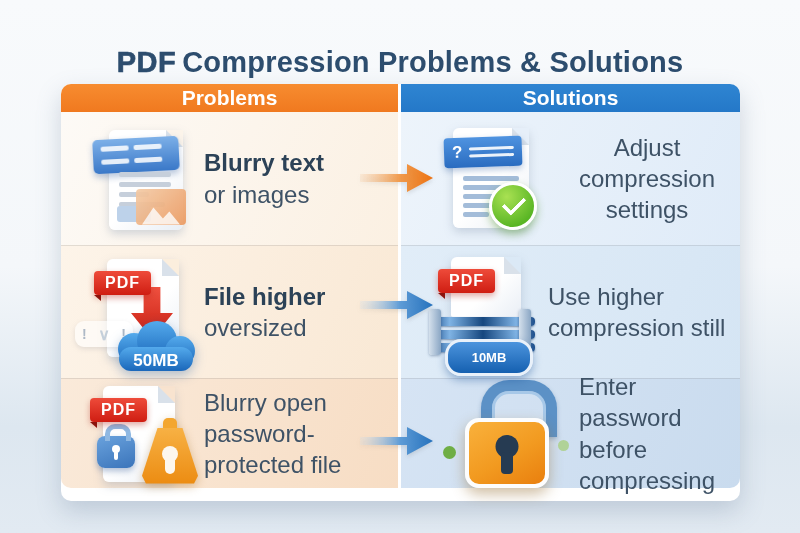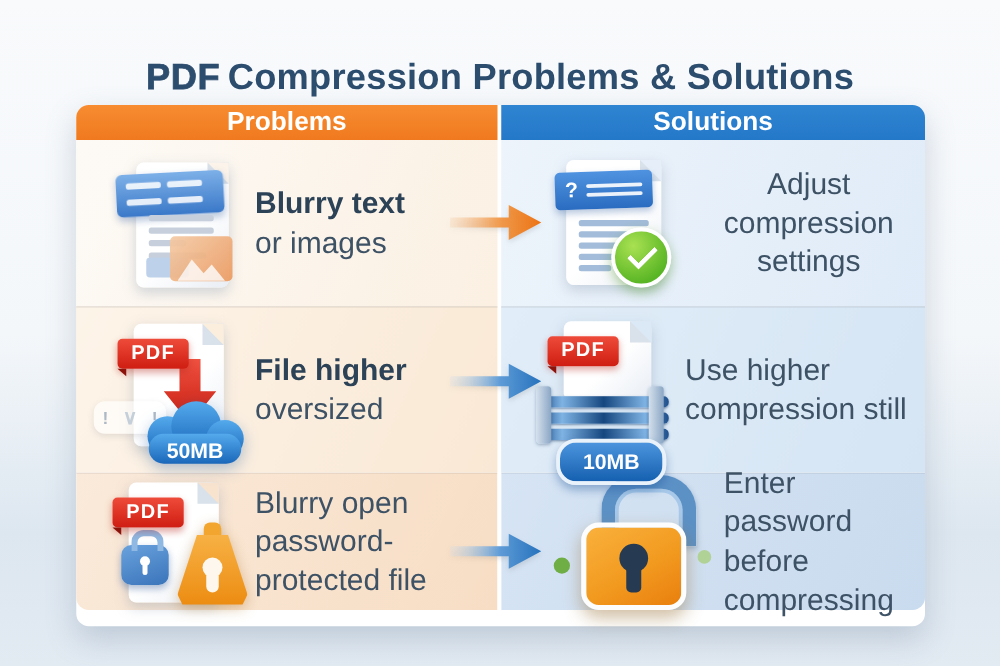--- a/index.html
+++ b/index.html
@@ -98,23 +98,23 @@
   
   .i-comp .page{left:22px;top:2px;width:70px;height:60px;border-radius:6px 6px 2px 2px;}
   .clampbars{position:absolute;left:2px;top:58px;width:104px;z-index:3;}
   .clampbars i{display:block;height:9px;margin:4px 0;border-radius:4px;
     background:linear-gradient(90deg,#1d4f8c,#7fb3e4 18%,#16477f 50%,#7fb3e4 82%,#1d4f8c);
     box-shadow:0 1px 2px rgba(20,60,110,.5);}
   .bolt{position:absolute;top:54px;width:12px;height:46px;z-index:4;border-radius:3px;
     background:linear-gradient(90deg,#d4e0ec,#8aa6c4);box-shadow:0 1px 3px rgba(40,70,110,.4);}
   .bolt.bl{left:0;} .bolt.br{right:3px;}
   .page-btm{position:absolute;left:30px;top:92px;width:54px;height:14px;background:#f2f6fa;border-radius:0 0 5px 5px;}
-  .size-pill{position:absolute;left:16px;top:96px;width:82px;height:31px;z-index:5;border-radius:16px;
+  .size-pill{position:absolute;left:16px;top:84px;width:82px;height:31px;z-index:5;border-radius:16px;
     background:linear-gradient(180deg,#4c94dd,var(--badge-blue,#1560b0));border:3px solid #e9f1fa;
-    color:#fff;font-weight:700;font-size:17px;display:flex;align-items:center;justify-content:center;
+    color:#fff;font-weight:700;font-size:13px;display:flex;align-items:center;justify-content:center;
     box-shadow:0 4px 8px rgba(25,80,150,.4);}
   
   .i-lockd .page{left:18px;top:4px;width:72px;height:96px;}
   .bluelock{position:absolute;left:-6px;top:50px;width:38px;height:32px;z-index:2;border-radius:8px;
     background:linear-gradient(160deg,#6aa2dd,#3a74ba);box-shadow:0 3px 6px rgba(50,90,150,.4);}
   .bluelock .shk{position:absolute;left:8px;top:-12px;width:16px;height:12px;border:5px solid #8fb8e2;
     border-bottom:none;border-radius:10px 10px 0 0;}
   .bluelock .kh{position:absolute;left:15px;top:9px;width:8px;height:8px;background:#fff;border-radius:50%;}
   .bluelock .ks{position:absolute;left:17px;top:15px;width:4px;height:9px;background:#fff;border-radius:2px;}
   .weight{position:absolute;right:-8px;top:36px;width:56px;height:66px;z-index:3;

